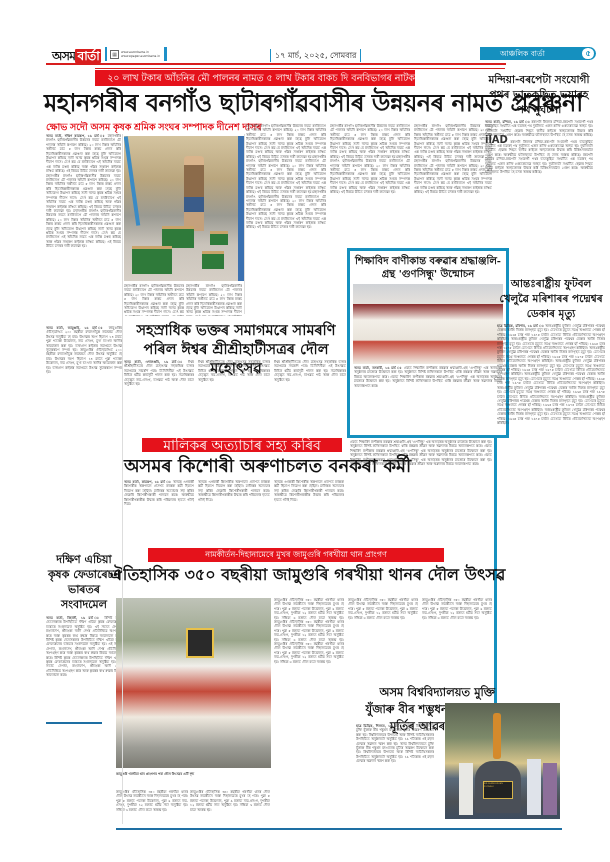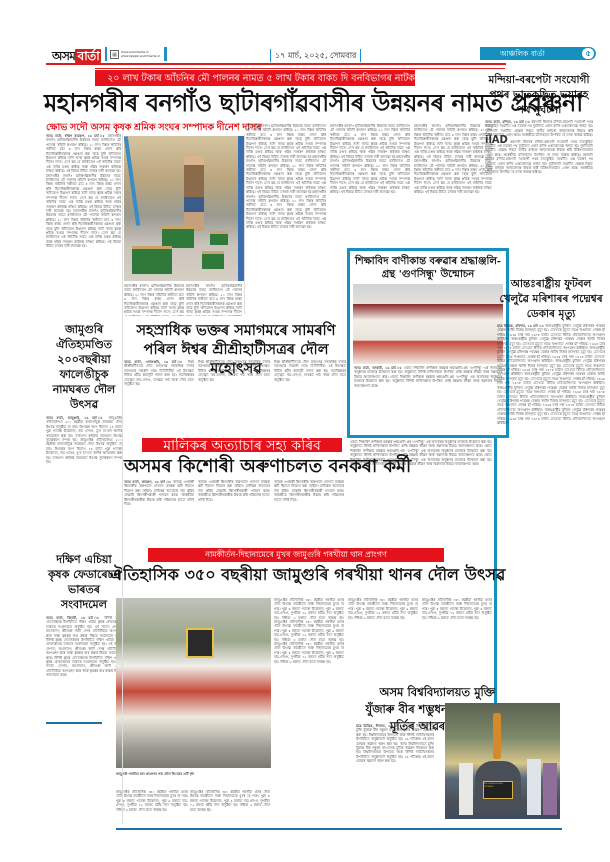--- a/index.html
+++ b/index.html
@@ -90,21 +90,20 @@
   <div class="sidebar-head" style="font-size:10.5px;line-height:15px">মন্দিয়া-বৰপেটা সংযোগী পথৰ ভাতকুছিত ভয়াবহ পথ দুৰ্ঘটনা</div>
   <div class="text-col" style="height:150px;margin-top:3px"><b>অসম বাৰ্তা, মন্দিয়া, ১৬ মাৰ্চ ঃ</b> <span>বৰপেটা জিলাৰ মন্দিয়া-বৰপেটা সংযোগী পথৰ ভাতকুছিত সংঘটিত এক ভয়াবহ পথ দুৰ্ঘটনাত এজন ব্যক্তি গুৰুতৰভাৱে আহত হয়। দুৰ্ঘটনাটো সংঘটিত হোৱাৰ পিছত স্থানীয় ৰাইজে আহতজনক উদ্ধাৰ কৰি চিকিৎসালয়লৈ প্ৰেৰণ কৰে। আৰক্ষীয়ে ঘটনাস্থলত উপস্থিত হৈ তদন্ত আৰম্ভ কৰিছে।</span> <b style="font-size:10px;font-family:'DejaVu Sans',sans-serif">ilAD</b> <span>বৰপেটা জিলাৰ মন্দিয়া-বৰপেটা সংযোগী পথৰ ভাতকুছিত সংঘটিত এক ভয়াবহ পথ দুৰ্ঘটনাত এজন ব্যক্তি গুৰুতৰভাৱে আহত হয়। দুৰ্ঘটনাটো সংঘটিত হোৱাৰ পিছত স্থানীয় ৰাইজে আহতজনক উদ্ধাৰ কৰি চিকিৎসালয়লৈ প্ৰেৰণ কৰে। আৰক্ষীয়ে ঘটনাস্থলত উপস্থিত হৈ তদন্ত আৰম্ভ কৰিছে।</span> <span>বৰপেটা জিলাৰ মন্দিয়া-বৰপেটা সংযোগী পথৰ ভাতকুছিত সংঘটিত এক ভয়াবহ পথ দুৰ্ঘটনাত এজন ব্যক্তি গুৰুতৰভাৱে আহত হয়। দুৰ্ঘটনাটো সংঘটিত হোৱাৰ পিছত স্থানীয় ৰাইজে আহতজনক উদ্ধাৰ কৰি চিকিৎসালয়লৈ প্ৰেৰণ কৰে। আৰক্ষীয়ে ঘটনাস্থলত উপস্থিত হৈ তদন্ত আৰম্ভ কৰিছে।</span></div>
 </div>
 <div class="abs" style="left:497px;top:276px;width:108px">
   <div class="sidebar-head" style="font-size:10.5px;line-height:15px">আন্তঃৰাষ্ট্ৰীয় ফুটবল খেলুৱৈ মৰিশাৰৰ পদ্মেশ্বৰ ডেকাৰ মৃত্যু</div>
   <div class="text-col" style="height:440px;margin-top:3px"><b>ছাত্ৰ ভিত্তিক, মৰিশাৰ, ১৬ মাৰ্চ ঃ</b> <span>আন্তঃৰাষ্ট্ৰীয় ফুটবল খেলুৱৈ মৰিশাৰৰ পদ্মেশ্বৰ ডেকাৰ আজি নিজৰ বাসগৃহত মৃত্যু হয়। তেখেতৰ মৃত্যুত সমগ্ৰ অঞ্চলতে শোকৰ ছাঁ পৰিছে। ১৯৬৫ চনৰ পৰা ১৯৭৫ চনলৈ তেখেতে বিভিন্ন প্ৰতিযোগিতাত অংশগ্ৰহণ কৰিছিল।</span> <span>আন্তঃৰাষ্ট্ৰীয় ফুটবল খেলুৱৈ মৰিশাৰৰ পদ্মেশ্বৰ ডেকাৰ আজি নিজৰ বাসগৃহত মৃত্যু হয়। তেখেতৰ মৃত্যুত সমগ্ৰ অঞ্চলতে শোকৰ ছাঁ পৰিছে। ১৯৬৫ চনৰ পৰা ১৯৭৫ চনলৈ তেখেতে বিভিন্ন প্ৰতিযোগিতাত অংশগ্ৰহণ কৰিছিল।</span> <span>আন্তঃৰাষ্ট্ৰীয় ফুটবল খেলুৱৈ মৰিশাৰৰ পদ্মেশ্বৰ ডেকাৰ আজি নিজৰ বাসগৃহত মৃত্যু হয়। তেখেতৰ মৃত্যুত সমগ্ৰ অঞ্চলতে শোকৰ ছাঁ পৰিছে। ১৯৬৫ চনৰ পৰা ১৯৭৫ চনলৈ তেখেতে বিভিন্ন প্ৰতিযোগিতাত অংশগ্ৰহণ কৰিছিল।</span> <span>আন্তঃৰাষ্ট্ৰীয় ফুটবল খেলুৱৈ মৰিশাৰৰ পদ্মেশ্বৰ ডেকাৰ আজি নিজৰ বাসগৃহত মৃত্যু হয়। তেখেতৰ মৃত্যুত সমগ্ৰ অঞ্চলতে শোকৰ ছাঁ পৰিছে। ১৯৬৫ চনৰ পৰা ১৯৭৫ চনলৈ তেখেতে বিভিন্ন প্ৰতিযোগিতাত অংশগ্ৰহণ কৰিছিল।</span> <span>আন্তঃৰাষ্ট্ৰীয় ফুটবল খেলুৱৈ মৰিশাৰৰ পদ্মেশ্বৰ ডেকাৰ আজি নিজৰ বাসগৃহত মৃত্যু হয়। তেখেতৰ মৃত্যুত সমগ্ৰ অঞ্চলতে শোকৰ ছাঁ পৰিছে। ১৯৬৫ চনৰ পৰা ১৯৭৫ চনলৈ তেখেতে বিভিন্ন প্ৰতিযোগিতাত অংশগ্ৰহণ কৰিছিল।</span> <span>আন্তঃৰাষ্ট্ৰীয় ফুটবল খেলুৱৈ মৰিশাৰৰ পদ্মেশ্বৰ ডেকাৰ আজি নিজৰ বাসগৃহত মৃত্যু হয়। তেখেতৰ মৃত্যুত সমগ্ৰ অঞ্চলতে শোকৰ ছাঁ পৰিছে। ১৯৬৫ চনৰ পৰা ১৯৭৫ চনলৈ তেখেতে বিভিন্ন প্ৰতিযোগিতাত অংশগ্ৰহণ কৰিছিল।</span> <span>আন্তঃৰাষ্ট্ৰীয় ফুটবল খেলুৱৈ মৰিশাৰৰ পদ্মেশ্বৰ ডেকাৰ আজি নিজৰ বাসগৃহত মৃত্যু হয়। তেখেতৰ মৃত্যুত সমগ্ৰ অঞ্চলতে শোকৰ ছাঁ পৰিছে। ১৯৬৫ চনৰ পৰা ১৯৭৫ চনলৈ তেখেতে বিভিন্ন প্ৰতিযোগিতাত অংশগ্ৰহণ কৰিছিল।</span> <span>আন্তঃৰাষ্ট্ৰীয় ফুটবল খেলুৱৈ মৰিশাৰৰ পদ্মেশ্বৰ ডেকাৰ আজি নিজৰ বাসগৃহত মৃত্যু হয়। তেখেতৰ মৃত্যুত সমগ্ৰ অঞ্চলতে শোকৰ ছাঁ পৰিছে। ১৯৬৫ চনৰ পৰা ১৯৭৫ চনলৈ তেখেতে বিভিন্ন প্ৰতিযোগিতাত অংশগ্ৰহণ কৰিছিল।</span></div>
 </div>
 <div class="abs vr-blue" style="left:494px;top:436px;height:280px"></div>
 
 <div class="abs" style="left:46px;top:322px;width:76px">
-  <div class="sidebar-head" style="font-size:11px;line-height:15px">জামুগুৰি ঐতিহ্যমণ্ডিত ২০০বছৰীয়া ফালেঙীচুক নামঘৰত দৌল উৎসৱ</div>
   <div class="text-col" style="height:120px;margin-top:4px"><b>অসম বাৰ্তা, জামুগুৰি, ১৬ মাৰ্চ ঃ</b> <span>জামুগুৰিৰ ঐতিহ্যমণ্ডিত ২০০ বছৰীয়া ফালেঙীচুক নামঘৰত দৌল উৎসৱ অনুষ্ঠিত হৈ যায়। উৎসৱৰ অংশ হিচাপে ১৪ মাৰ্চত পুৱা পতাকা উত্তোলন, নাম প্ৰসংগ, মুখা ভাওনা আদিৰ আয়োজন কৰা হয়। ভক্তপ্ৰাণ ৰাইজৰ সমাগমত উৎসৱ সুচাৰুৰূপে সম্পন্ন হয়।</span> <span>জামুগুৰিৰ ঐতিহ্যমণ্ডিত ২০০ বছৰীয়া ফালেঙীচুক নামঘৰত দৌল উৎসৱ অনুষ্ঠিত হৈ যায়। উৎসৱৰ অংশ হিচাপে ১৪ মাৰ্চত পুৱা পতাকা উত্তোলন, নাম প্ৰসংগ, মুখা ভাওনা আদিৰ আয়োজন কৰা হয়। ভক্তপ্ৰাণ ৰাইজৰ সমাগমত উৎসৱ সুচাৰুৰূপে সম্পন্ন হয়।</span></div>
 </div>
 <div class="abs" style="left:46px;top:552px;width:76px">
   <div class="sidebar-head" style="font-size:11px;line-height:15px">দক্ষিণ এচিয়া কৃষক ফেডাৰেচন ভাৰতৰ সংবাদমেল</div>
   <div class="text-col" style="height:165px;margin-top:4px"><b>অসম বাৰ্তা, বিহালী, ১৬ মাৰ্চ ঃ</b> <span>বিশিষ্ট কৃষক নেতাসকলৰ উপস্থিতিত দক্ষিণ এচিয়া কৃষক ফেডাৰেচনৰ ভাৰতৰ সংবাদমেল অনুষ্ঠিত হয়। এই সভাত নেপাল, বাংলাদেশ, শ্ৰীলংকা আদি দেশৰ প্ৰতিনিধিয়ে অংশগ্ৰহণ কৰে আৰু কৃষকৰ স্বাৰ্থ ৰক্ষাৰ বিষয়ে আলোচনা কৰে।</span> <span>বিশিষ্ট কৃষক নেতাসকলৰ উপস্থিতিত দক্ষিণ এচিয়া কৃষক ফেডাৰেচনৰ ভাৰতৰ সংবাদমেল অনুষ্ঠিত হয়। এই সভাত নেপাল, বাংলাদেশ, শ্ৰীলংকা আদি দেশৰ প্ৰতিনিধিয়ে অংশগ্ৰহণ কৰে আৰু কৃষকৰ স্বাৰ্থ ৰক্ষাৰ বিষয়ে আলোচনা কৰে।</span> <span>বিশিষ্ট কৃষক নেতাসকলৰ উপস্থিতিত দক্ষিণ এচিয়া কৃষক ফেডাৰেচনৰ ভাৰতৰ সংবাদমেল অনুষ্ঠিত হয়। এই সভাত নেপাল, বাংলাদেশ, শ্ৰীলংকা আদি দেশৰ প্ৰতিনিধিয়ে অংশগ্ৰহণ কৰে আৰু কৃষকৰ স্বাৰ্থ ৰক্ষাৰ বিষয়ে আলোচনা কৰে।</span></div>
 </div>
 <div class="abs hr-blue" style="left:46px;top:722px;width:56px"></div>
 
 <div class="abs sidebar-head" style="left:124px;top:320px;width:224px;font-size:14.5px;line-height:19px">সহস্ৰাধিক ভক্তৰ সমাগমৰে সামৰণি পৰিল ঈশ্বৰ শ্ৰীশ্ৰীহাটীসত্ৰৰ দৌল মহোৎসৱ</div>
 <div class="abs text-col" style="left:124px;top:360px;width:70px;height:46px"><b>অসম বাৰ্তা, ওদালগুৰি, ১৬ মাৰ্চ ঃ</b> <span>ঈশ্বৰ শ্ৰীশ্ৰীহাটীসত্ৰৰ দৌল মহোৎসৱ সহস্ৰাধিক ভক্তৰ সমাগমৰে সামৰণি পৰে। তিনিদিনীয়া এই উৎসৱত বিভিন্ন ধৰ্মীয় কাৰ্যসূচী পালন কৰা হয়। সত্ৰাধিকাৰৰ নেতৃত্বত নাম-প্ৰসংগ, ভাগৱত পাঠ আৰু দৌল যাত্ৰা অনুষ্ঠিত হয়।</span></div>

